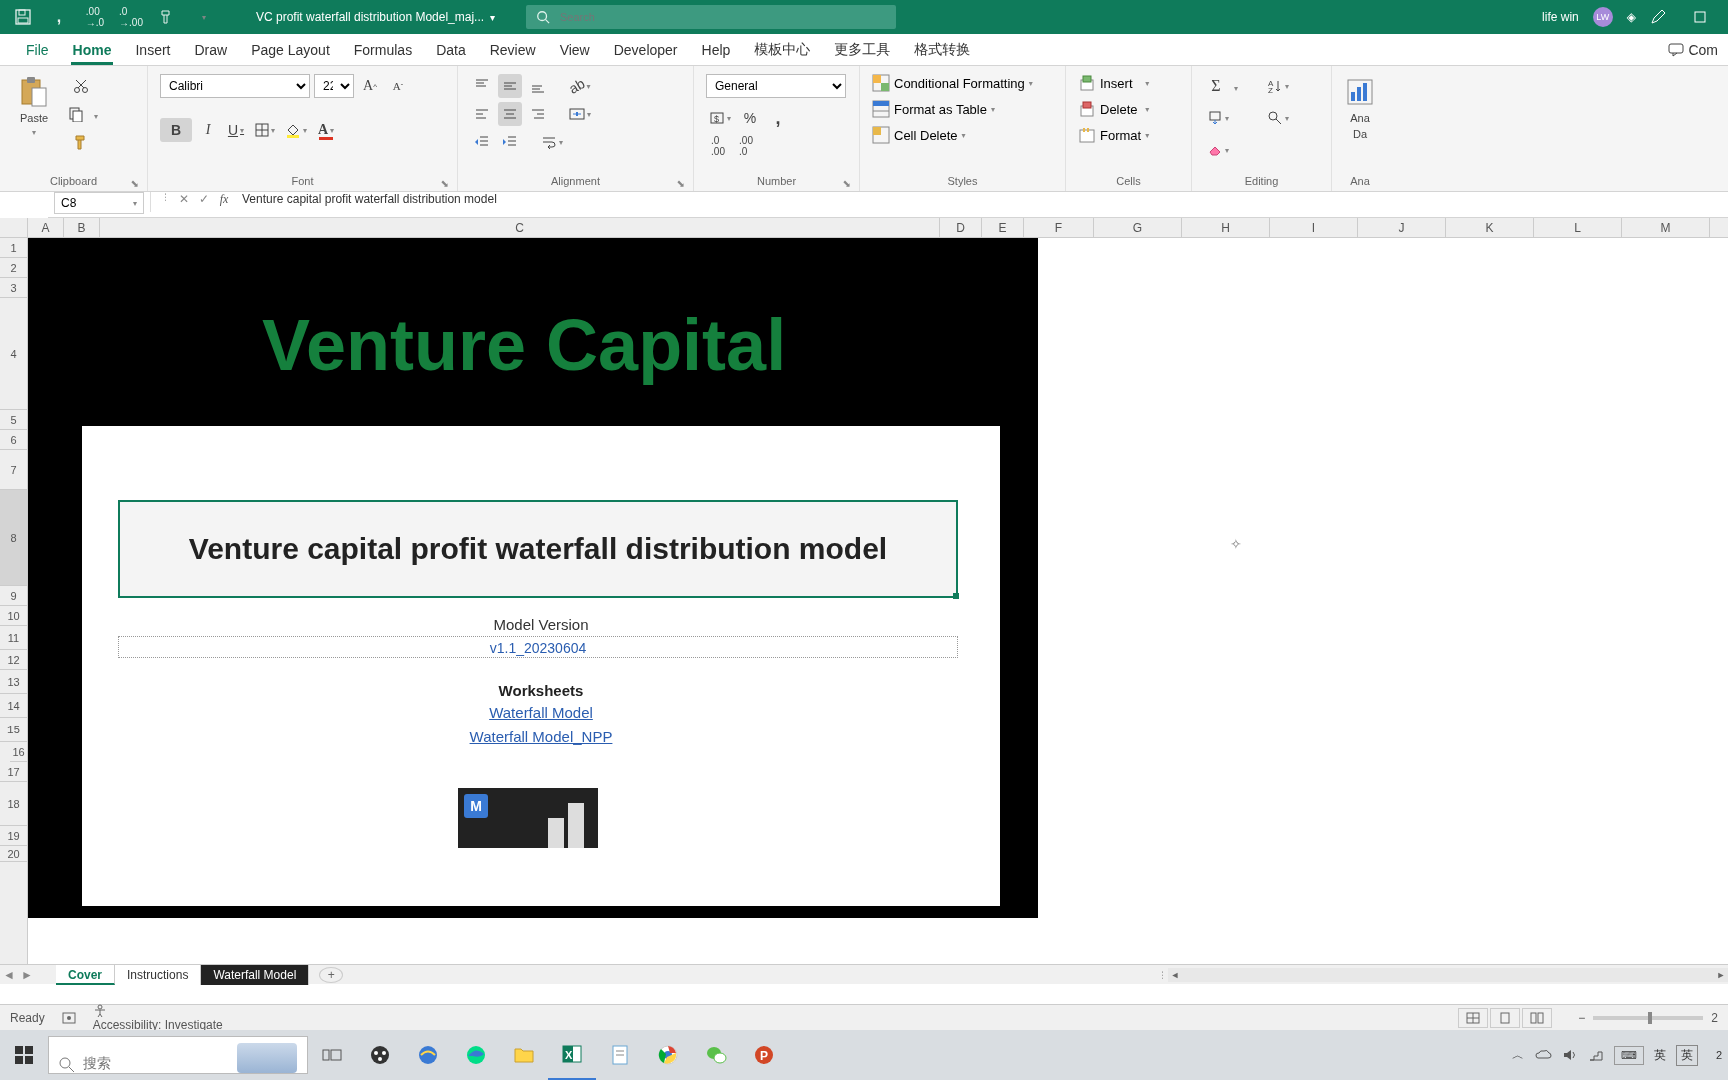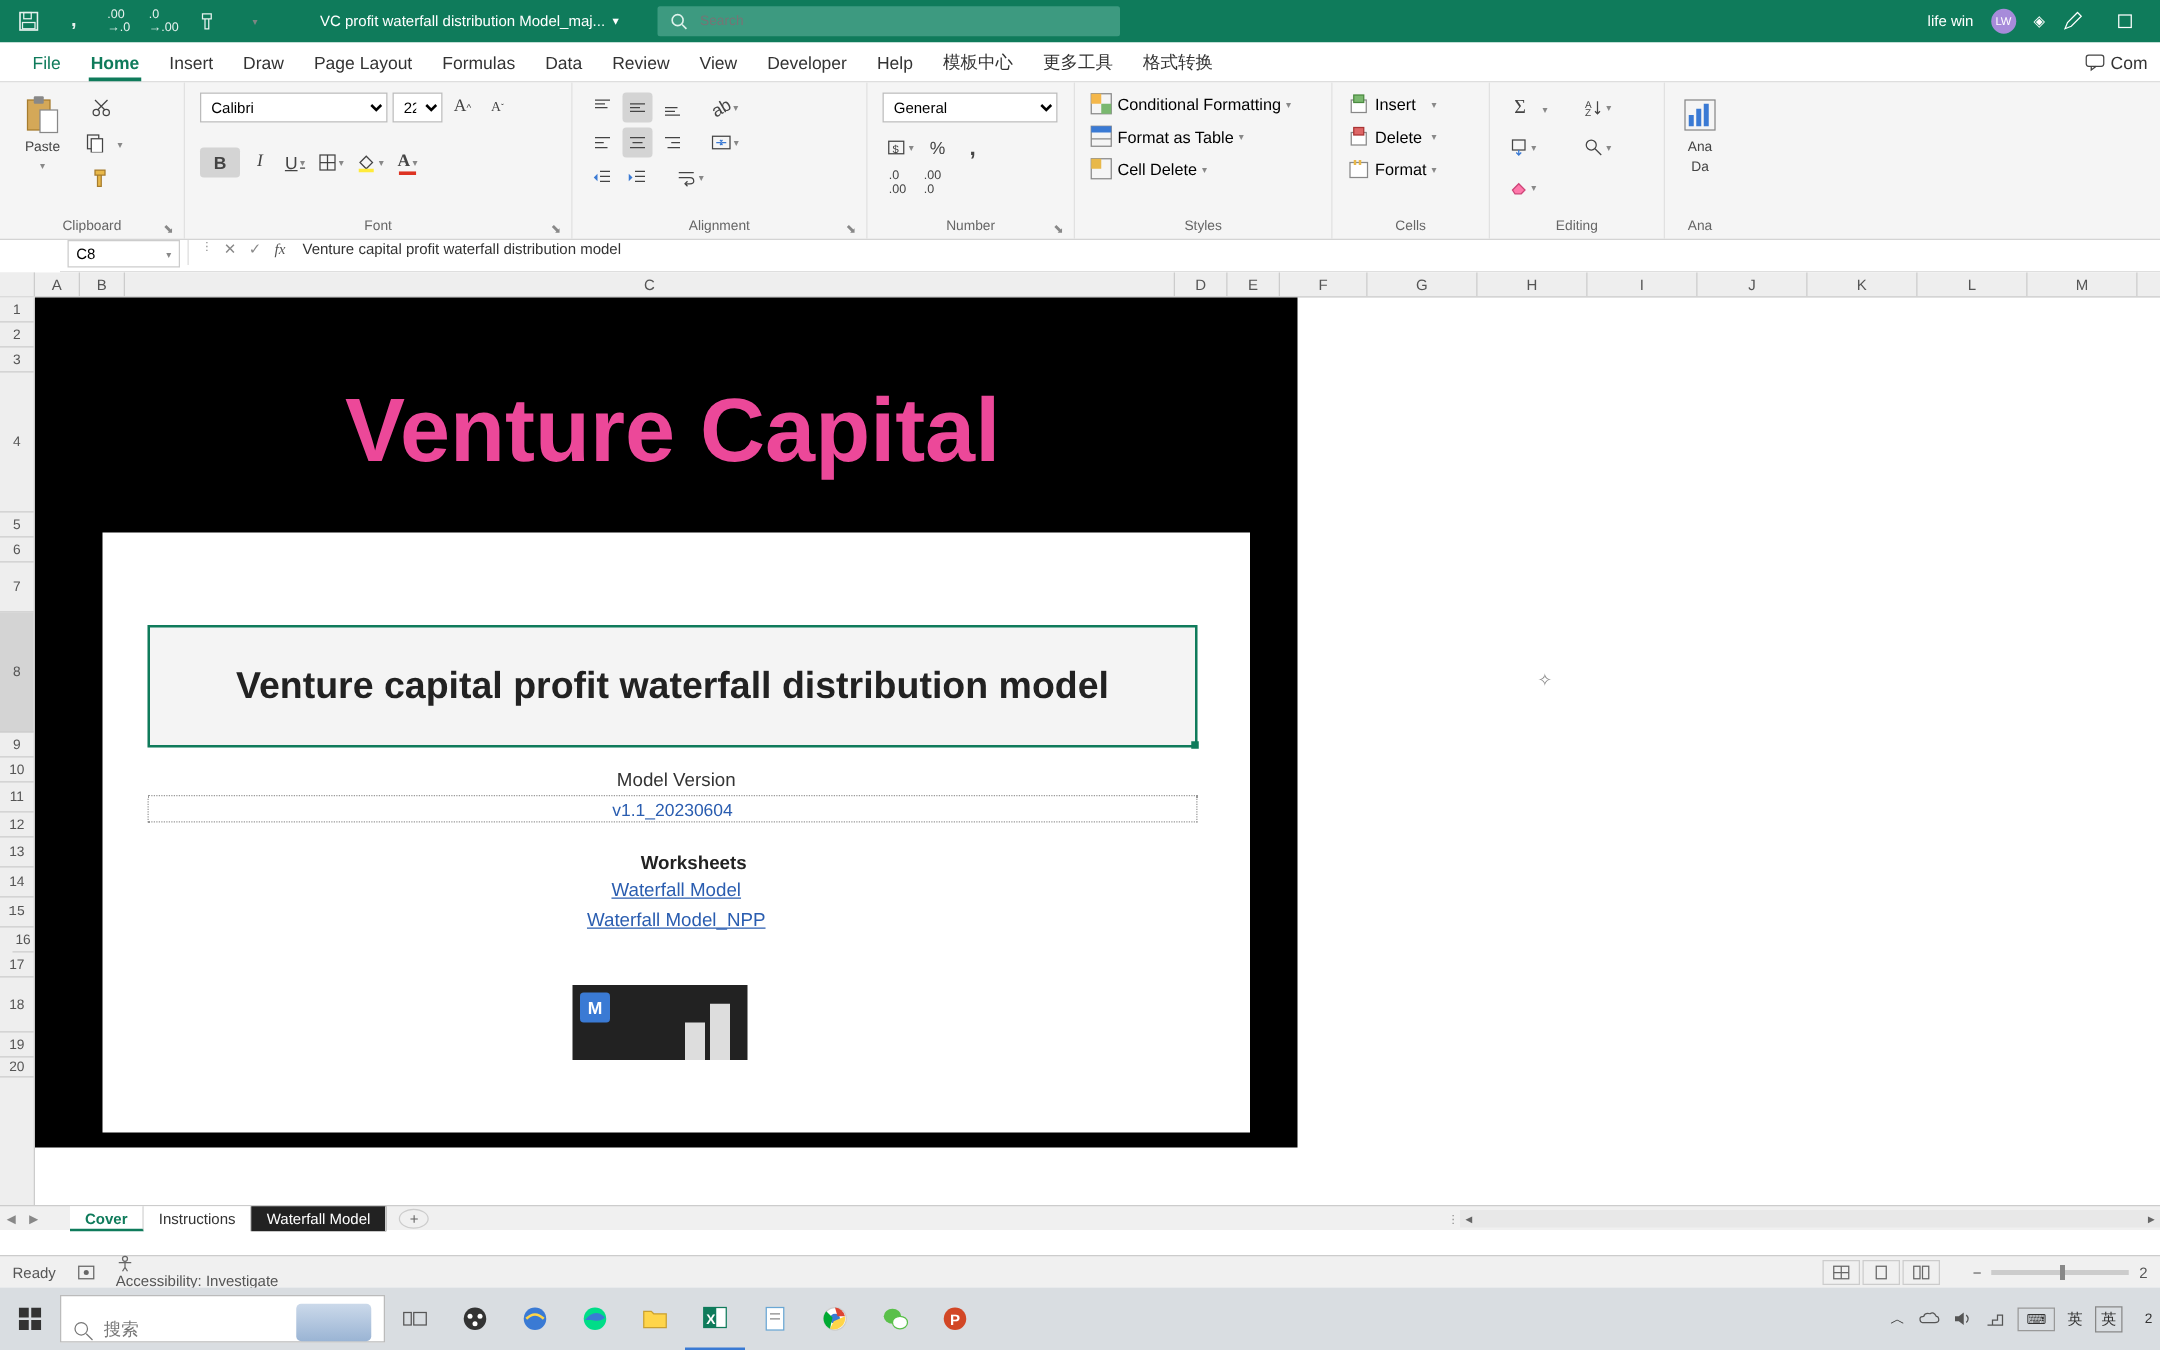--- a/index.html
+++ b/index.html
@@ -59,28 +59,28 @@
 .colhdr { position: absolute; top: 0; left: 0; right: 0; height: 20px; display: flex; background: #eee; border-bottom: 1px solid #ccc; font-size: 12px; color: #555; }
 .colhdr .corner { width: 28px; border-right: 1px solid #ccc; background: #eee; }
 .colhdr .ch { border-right: 1px solid #ccc; display: flex; align-items: center; justify-content: center; }
 .rowhdr { position: absolute; top: 20px; left: 0; width: 28px; background: #eee; border-right: 1px solid #ccc; bottom: 0; }
 .rowhdr .rh { height: 20px; border-bottom: 1px solid #ccc; font-size: 11px; color: #555; display: flex; align-items: center; justify-content: center; }
 .rowhdr .rh.sel { background: #d4d4d4; }
 .cells { position: absolute; top: 20px; left: 28px; right: 0; bottom: 0; }
 
 
 .cover-black { position: absolute; left: 0; top: 0; width: 1010px; height: 680px; background: #000; }
-.cover-title { position: absolute; left: 248px; top: 66px; color: #ec4899; font-size: 72px; font-weight: 700; }
+.cover-title { position: absolute; left: 234px; top: 66px; color: #15803d; font-size: 72px; font-weight: 700; }
 .cover-white { position: absolute; left: 54px; top: 188px; width: 918px; height: 480px; background: #fff; }
 .proj-label { position: absolute; left: 54px; top: 234px; width: 918px; text-align: center; font-size: 22px; font-weight: 700; color: #222; }
 .proj-box { position: absolute; left: 90px; top: 262px; width: 840px; height: 98px; border: 2px solid #0f7b5b; background: #f4f4f4; display: flex; align-items: center; justify-content: center; font-size: 30px; font-weight: 700; color: #222; }
 .proj-box::after { content: ""; position: absolute; right: -3px; bottom: -3px; width: 6px; height: 6px; background: #0f7b5b; }
 .mv-label { position: absolute; left: 54px; top: 378px; width: 918px; text-align: center; font-size: 15px; color: #333; }
 .mv-box { position: absolute; left: 90px; top: 398px; width: 840px; height: 22px; border: 1px dotted #999; text-align: center; font-size: 14px; color: #2a5db0; line-height: 22px; }
-.ws-label { position: absolute; left: 68px; top: 444px; width: 918px; text-align: center; font-size: 15px; font-weight: 700; color: #222; }
+.ws-label { position: absolute; left: 54px; top: 444px; width: 918px; text-align: center; font-size: 15px; font-weight: 700; color: #222; }
 .ws-link1 { position: absolute; left: 54px; top: 466px; width: 918px; text-align: center; font-size: 15px; color: #2a5db0; text-decoration: underline; }
 .ws-link2 { position: absolute; left: 54px; top: 490px; width: 918px; text-align: center; font-size: 15px; color: #2a5db0; text-decoration: underline; }
 .thumb { position: absolute; left: 430px; top: 550px; width: 140px; height: 60px; background: #222; }
 .thumb .m { position: absolute; left: 6px; top: 6px; width: 24px; height: 24px; background: #3a7ad4; color: #fff; font-weight: 700; display: flex; align-items: center; justify-content: center; border-radius: 3px; font-size: 14px; }
 .thumb .bar { position: absolute; bottom: 0; background: #ddd; width: 16px; }
 .cursor-plus { position: absolute; left: 1202px; top: 298px; font-size: 14px; color: #888; }
 
 
 .sheettabs { position: absolute; left: 0; right: 0; bottom: 96px; height: 20px; background: #f0f0f0; border-top: 1px solid #ccc; display: flex; align-items: center; font-size: 12px; }
 .sheettabs .nav { width: 18px; text-align: center; color: #888; }

